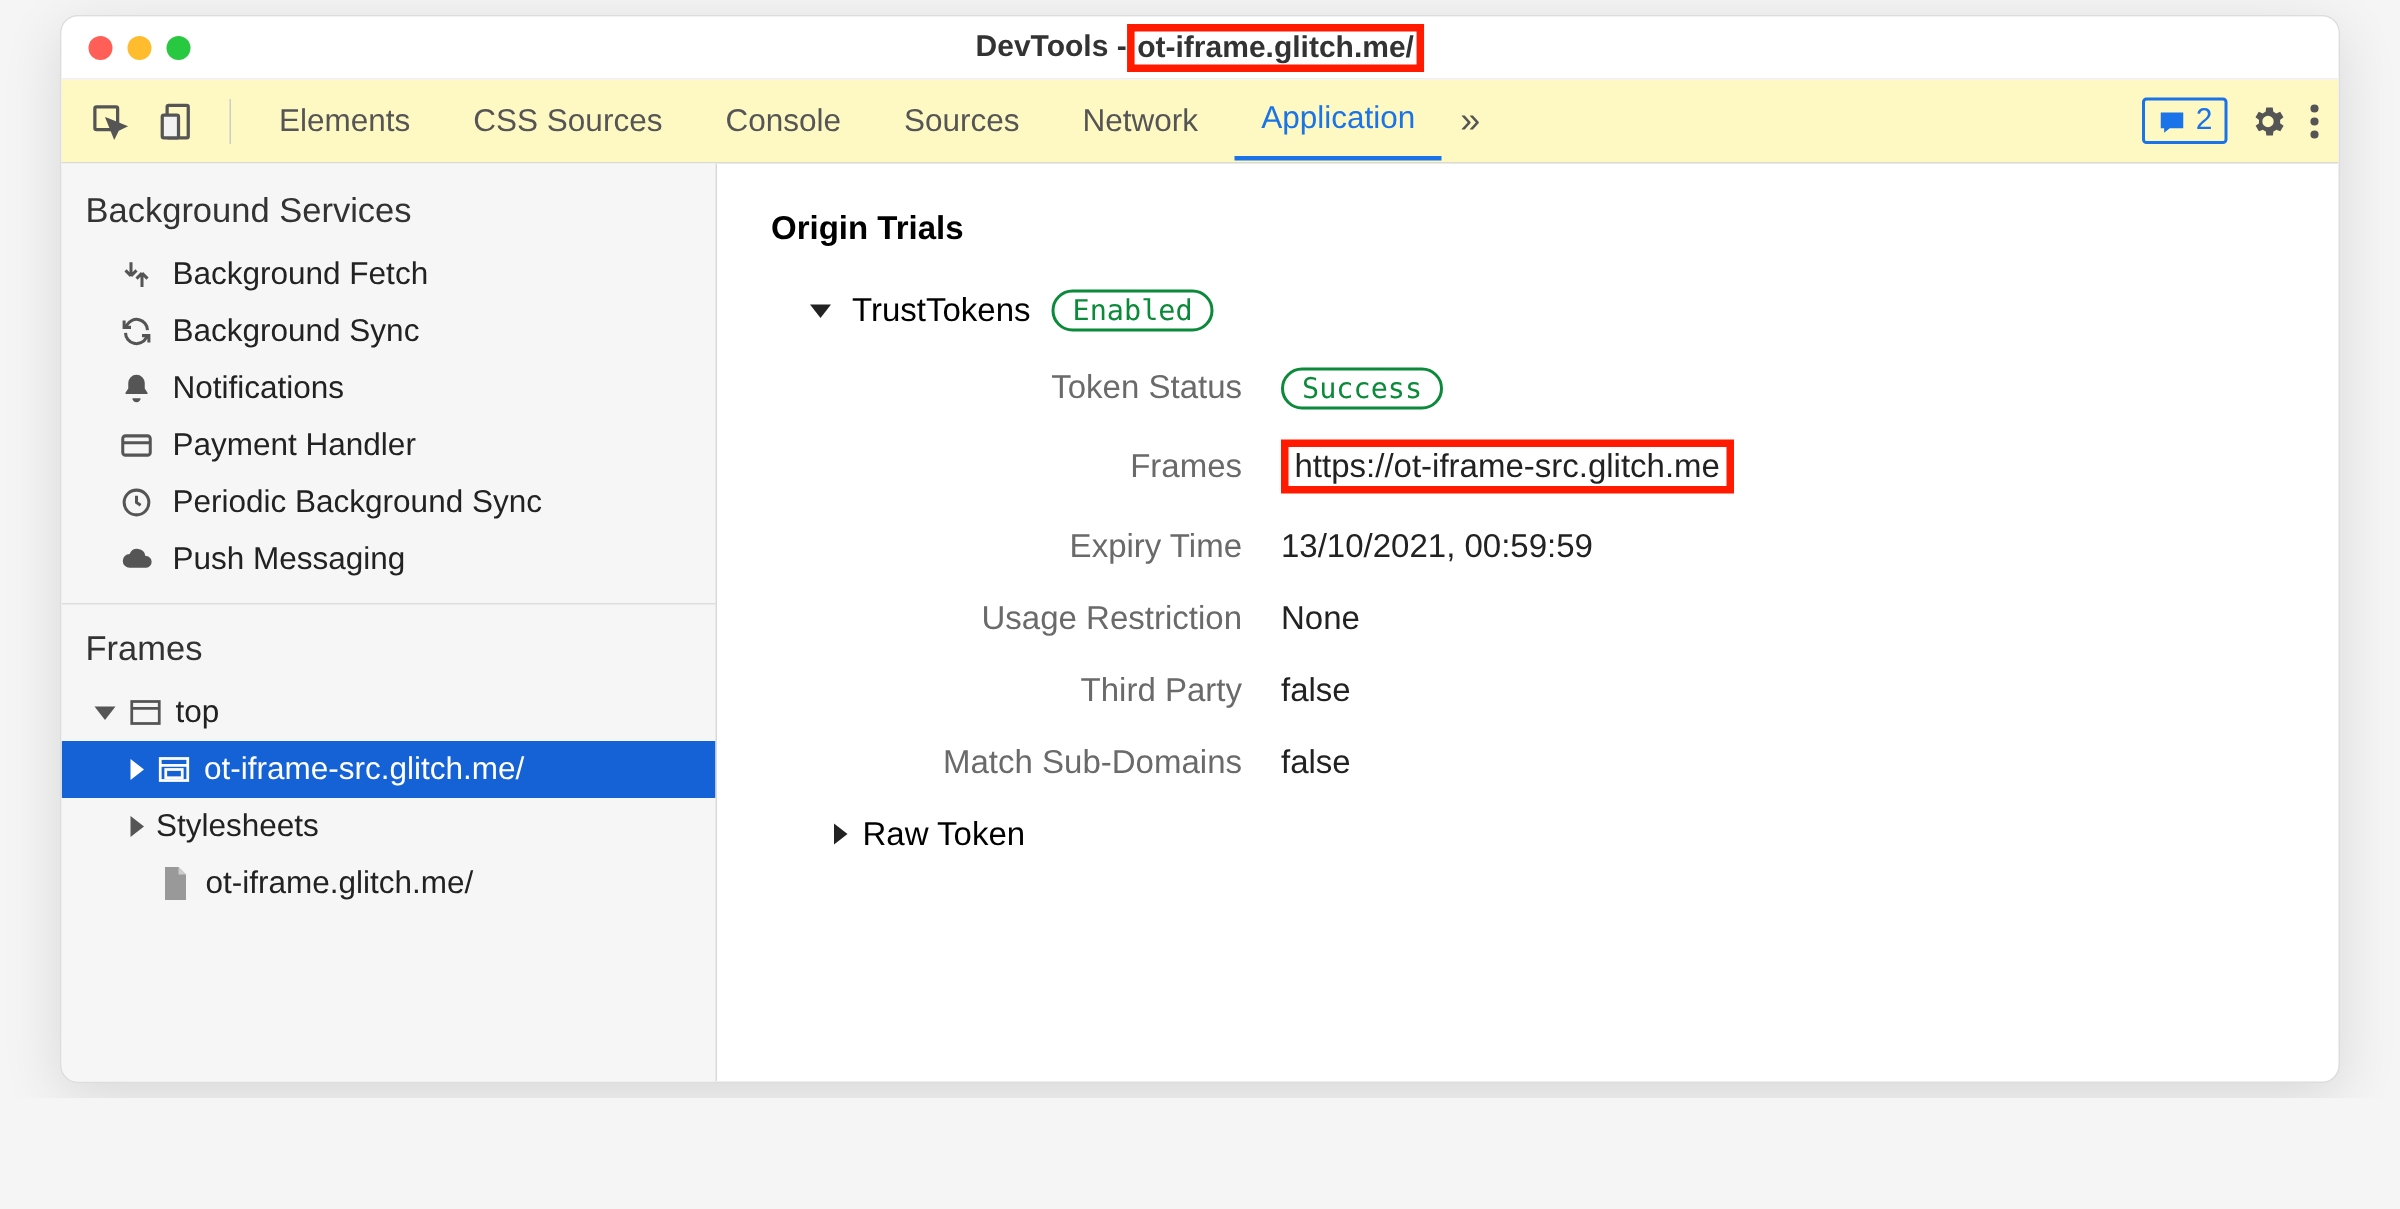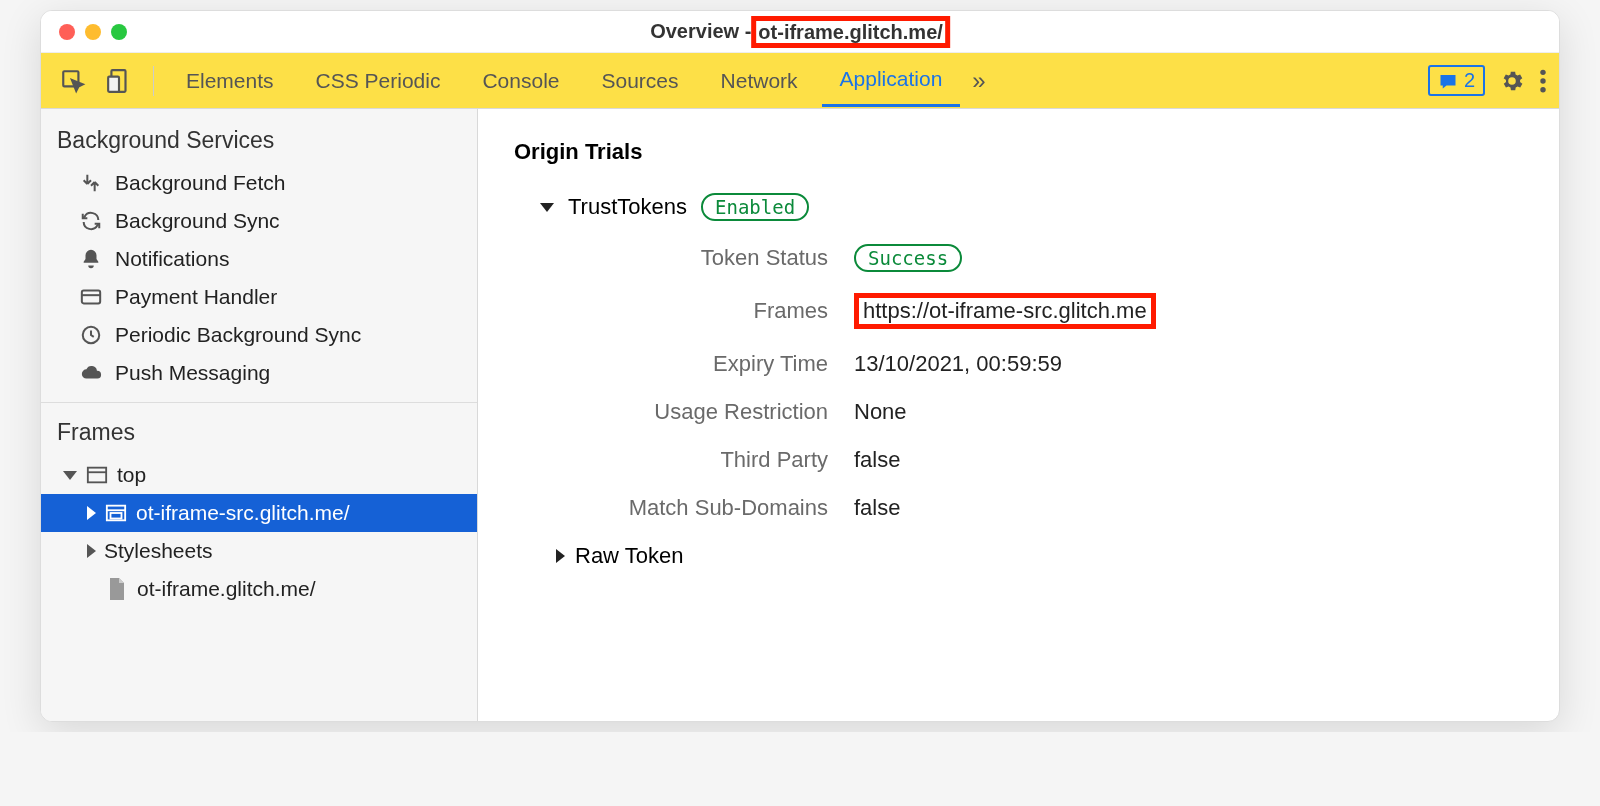--- a/index.html
+++ b/index.html
@@ -39,21 +39,21 @@
     transform: translateX(-50%);
     font-size: 20px;
     color: #333;
     font-weight: 600;
     display: flex;
     align-items: center;
   }
   .hl-red { border: 5px solid #ff1a00; padding: 0 2px; display:inline-block; line-height:1.1;}
   .tabbar {
     height: 56px;
-    background: #fde047;
+    background: #fef9c3;
     border-bottom: 1px solid #d9d9d9;
     display: flex;
     align-items: center;
     padding: 0 12px;
     gap: 6px;
   }
   .tb-icon {
     width: 40px; height: 40px;
     display: flex; align-items:center; justify-content:center;
     color: #555;
@@ -165,21 +165,21 @@
 
 <div class="window">
 
   <div class="titlebar">
     <div class="traffic-lights">
       <div class="tl red"></div>
       <div class="tl yellow"></div>
       <div class="tl green"></div>
     </div>
     <div class="title-center">
-      <span>Overview - </span>
+      <span>DevTools - </span>
       <span class="hl-red">ot-iframe.glitch.me/</span>
     </div>
   </div>
 
   <div class="tabbar">
     <div class="tb-icon">
       <svg width="26" height="26" viewBox="0 0 24 24" fill="none" stroke="#555" stroke-width="2">
           <rect x="3" y="3" width="14" height="14" rx="1"></rect>
           <path d="M11 11 L21 15 L17 17 L15 21 Z" fill="#555"></path>
         </svg>
@@ -189,21 +189,21 @@
           <rect x="5" y="2" width="13" height="20" rx="1"></rect>
           <rect x="2" y="8" width="10" height="14" rx="1" fill="#f2f2f2"></rect>
         </svg>
     </div>
     <div class="tb-divider"></div>
 
     <div class="tab">
         <span>Elements</span>
       </div>
     <div class="tab">
-        <span>CSS Periodic</span>
+        <span>CSS Sources</span>
       </div>
     <div class="tab">
         <span>Console</span>
       </div>
     <div class="tab">
         <span>Sources</span>
       </div>
     <div class="tab">
         <span>Network</span>
       </div>

